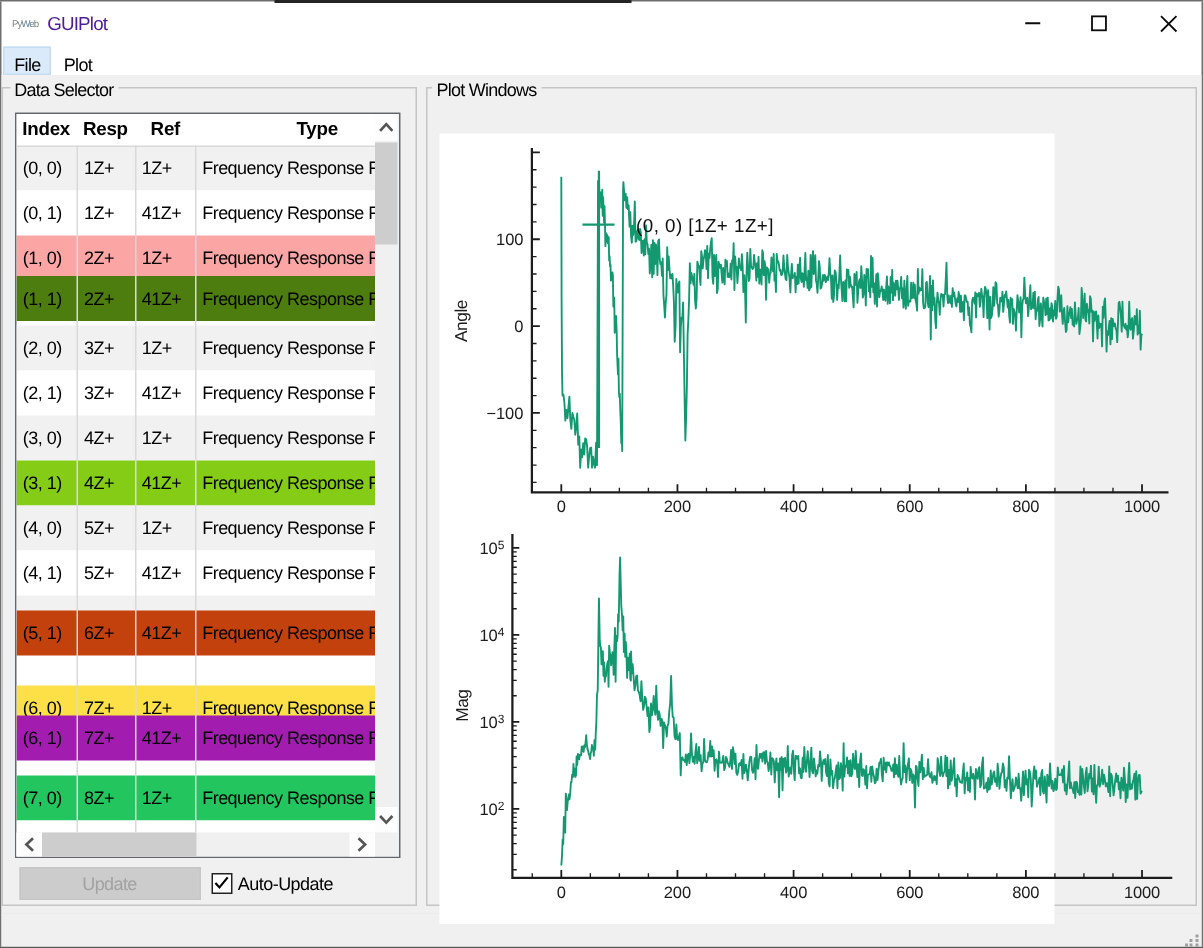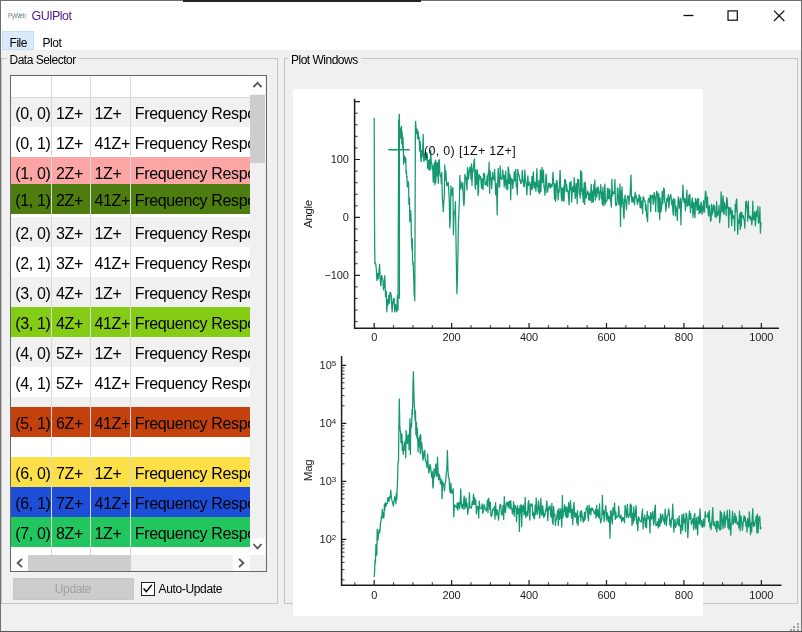--- a/index.html
+++ b/index.html
@@ -18,21 +18,21 @@
 .menutxt{top:36px;font-size:12px;letter-spacing:-0.45px;color:#000}
 
 #content{left:1px;top:50px;width:800px;height:559px;background:#f0f0f0}
 #statsep{left:1px;top:609px;width:800px;height:1px;background:#d9d9d9}
 .gbox{border:1px solid #c5c5c5}
 .glabel{font-size:12px;letter-spacing:-0.5px;color:#000;background:#f0f0f0;padding:0 3px}
 
 #table{left:10px;top:75px;width:257px;height:497px;background:#fff;border:1px solid #63666b}
 #thead{position:absolute;left:0;top:0;width:239px;height:21px;background:#fff;font-weight:bold;font-size:12.5px;letter-spacing:-0.15px}
 #thead span{position:absolute;text-align:center;top:3px}
-.trow{position:absolute;left:0;width:239px;height:30px;font-size:16px;letter-spacing:-0.35px}
+.trow{position:absolute;left:0;width:239px;height:30px;font-size:12px;letter-spacing:-0.35px}
 .trow span{position:absolute;top:7.5px;white-space:nowrap}
 .c1{left:4.2px}.c2{left:45px}.c3{left:83.5px}.c4{left:123.8px}
 .gridv{position:absolute;top:0;width:1px;background:#d9d9d9}
 .gridh{position:absolute;left:0;width:239px;height:1px;background:#d9d9d9}
 
 #vsb{position:absolute;left:239px;top:0;width:16px;height:479px;background:#f0f0f0}
 .sbtn{position:absolute;background:#fdfdfd}
 #vthumb{position:absolute;left:0;top:18.5px;width:15px;height:68px;background:#cdcdcd}
 #hsb{position:absolute;left:0;top:479px;width:239px;height:16px;background:#f0f0f0}
 #hthumb{position:absolute;left:17px;top:0;width:103px;height:16px;background:#cdcdcd}
@@ -188,41 +188,47 @@
         <span class="c2">6Z+</span>
         <span class="c3">41Z+</span>
         <span class="c4">Frequency Response Function</span>
       </div>
 <div class="trow" style="top:381px;background:#fde047">
         <span class="c1">(6, 0)</span>
         <span class="c2">7Z+</span>
         <span class="c3">1Z+</span>
         <span class="c4">Frequency Response Function</span>
       </div>
-<div class="trow" style="top:411px;background:#1d4ed8">
+<div class="trow" style="top:401px;background:#a21caf">
         <span class="c1">(6, 1)</span>
         <span class="c2">7Z+</span>
         <span class="c3">41Z+</span>
         <span class="c4">Frequency Response Function</span>
       </div>
 <div class="trow" style="top:441px;background:#22c55e">
         <span class="c1">(7, 0)</span>
         <span class="c2">8Z+</span>
         <span class="c3">1Z+</span>
         <span class="c4">Frequency Response Function</span>
       </div>
 <div class="trow" style="top:471px;background:#ffffff">
         <span class="c1">(7, 1)</span>
         <span class="c2">8Z+</span>
         <span class="c3">41Z+</span>
         <span class="c4">Frequency Response Function</span>
       </div>
   <div class="gridv" style="left:39.5px;height:479px"></div>
   <div class="gridv" style="left:79px;height:479px"></div>
   <div class="gridv" style="left:119px;height:479px"></div>
+  <div id="thead">
+        <span style="left:0;width:39.5px">Index</span>
+        <span style="left:39.5px;width:39.5px">Resp</span>
+        <span style="left:79px;width:40.5px">Ref</span>
+        <span style="left:119.5px;width:162px">Type</span>
+      </div>
   <div class="gridh" style="top:21px"></div>
  </div>
  <div id="vsb">
   <div class="sbtn" style="left:0;top:0;width:15px;height:18px">
    <svg width="15" height="18">
           <path d="M3.4 11.2 L7.5 6.8 L11.6 11.2" fill="none" stroke="#555" stroke-width="1.8"></path>
         </svg>
   </div>
   <div id="vthumb"></div>
   <div class="sbtn" style="left:0;top:462px;width:15px;height:17px">

